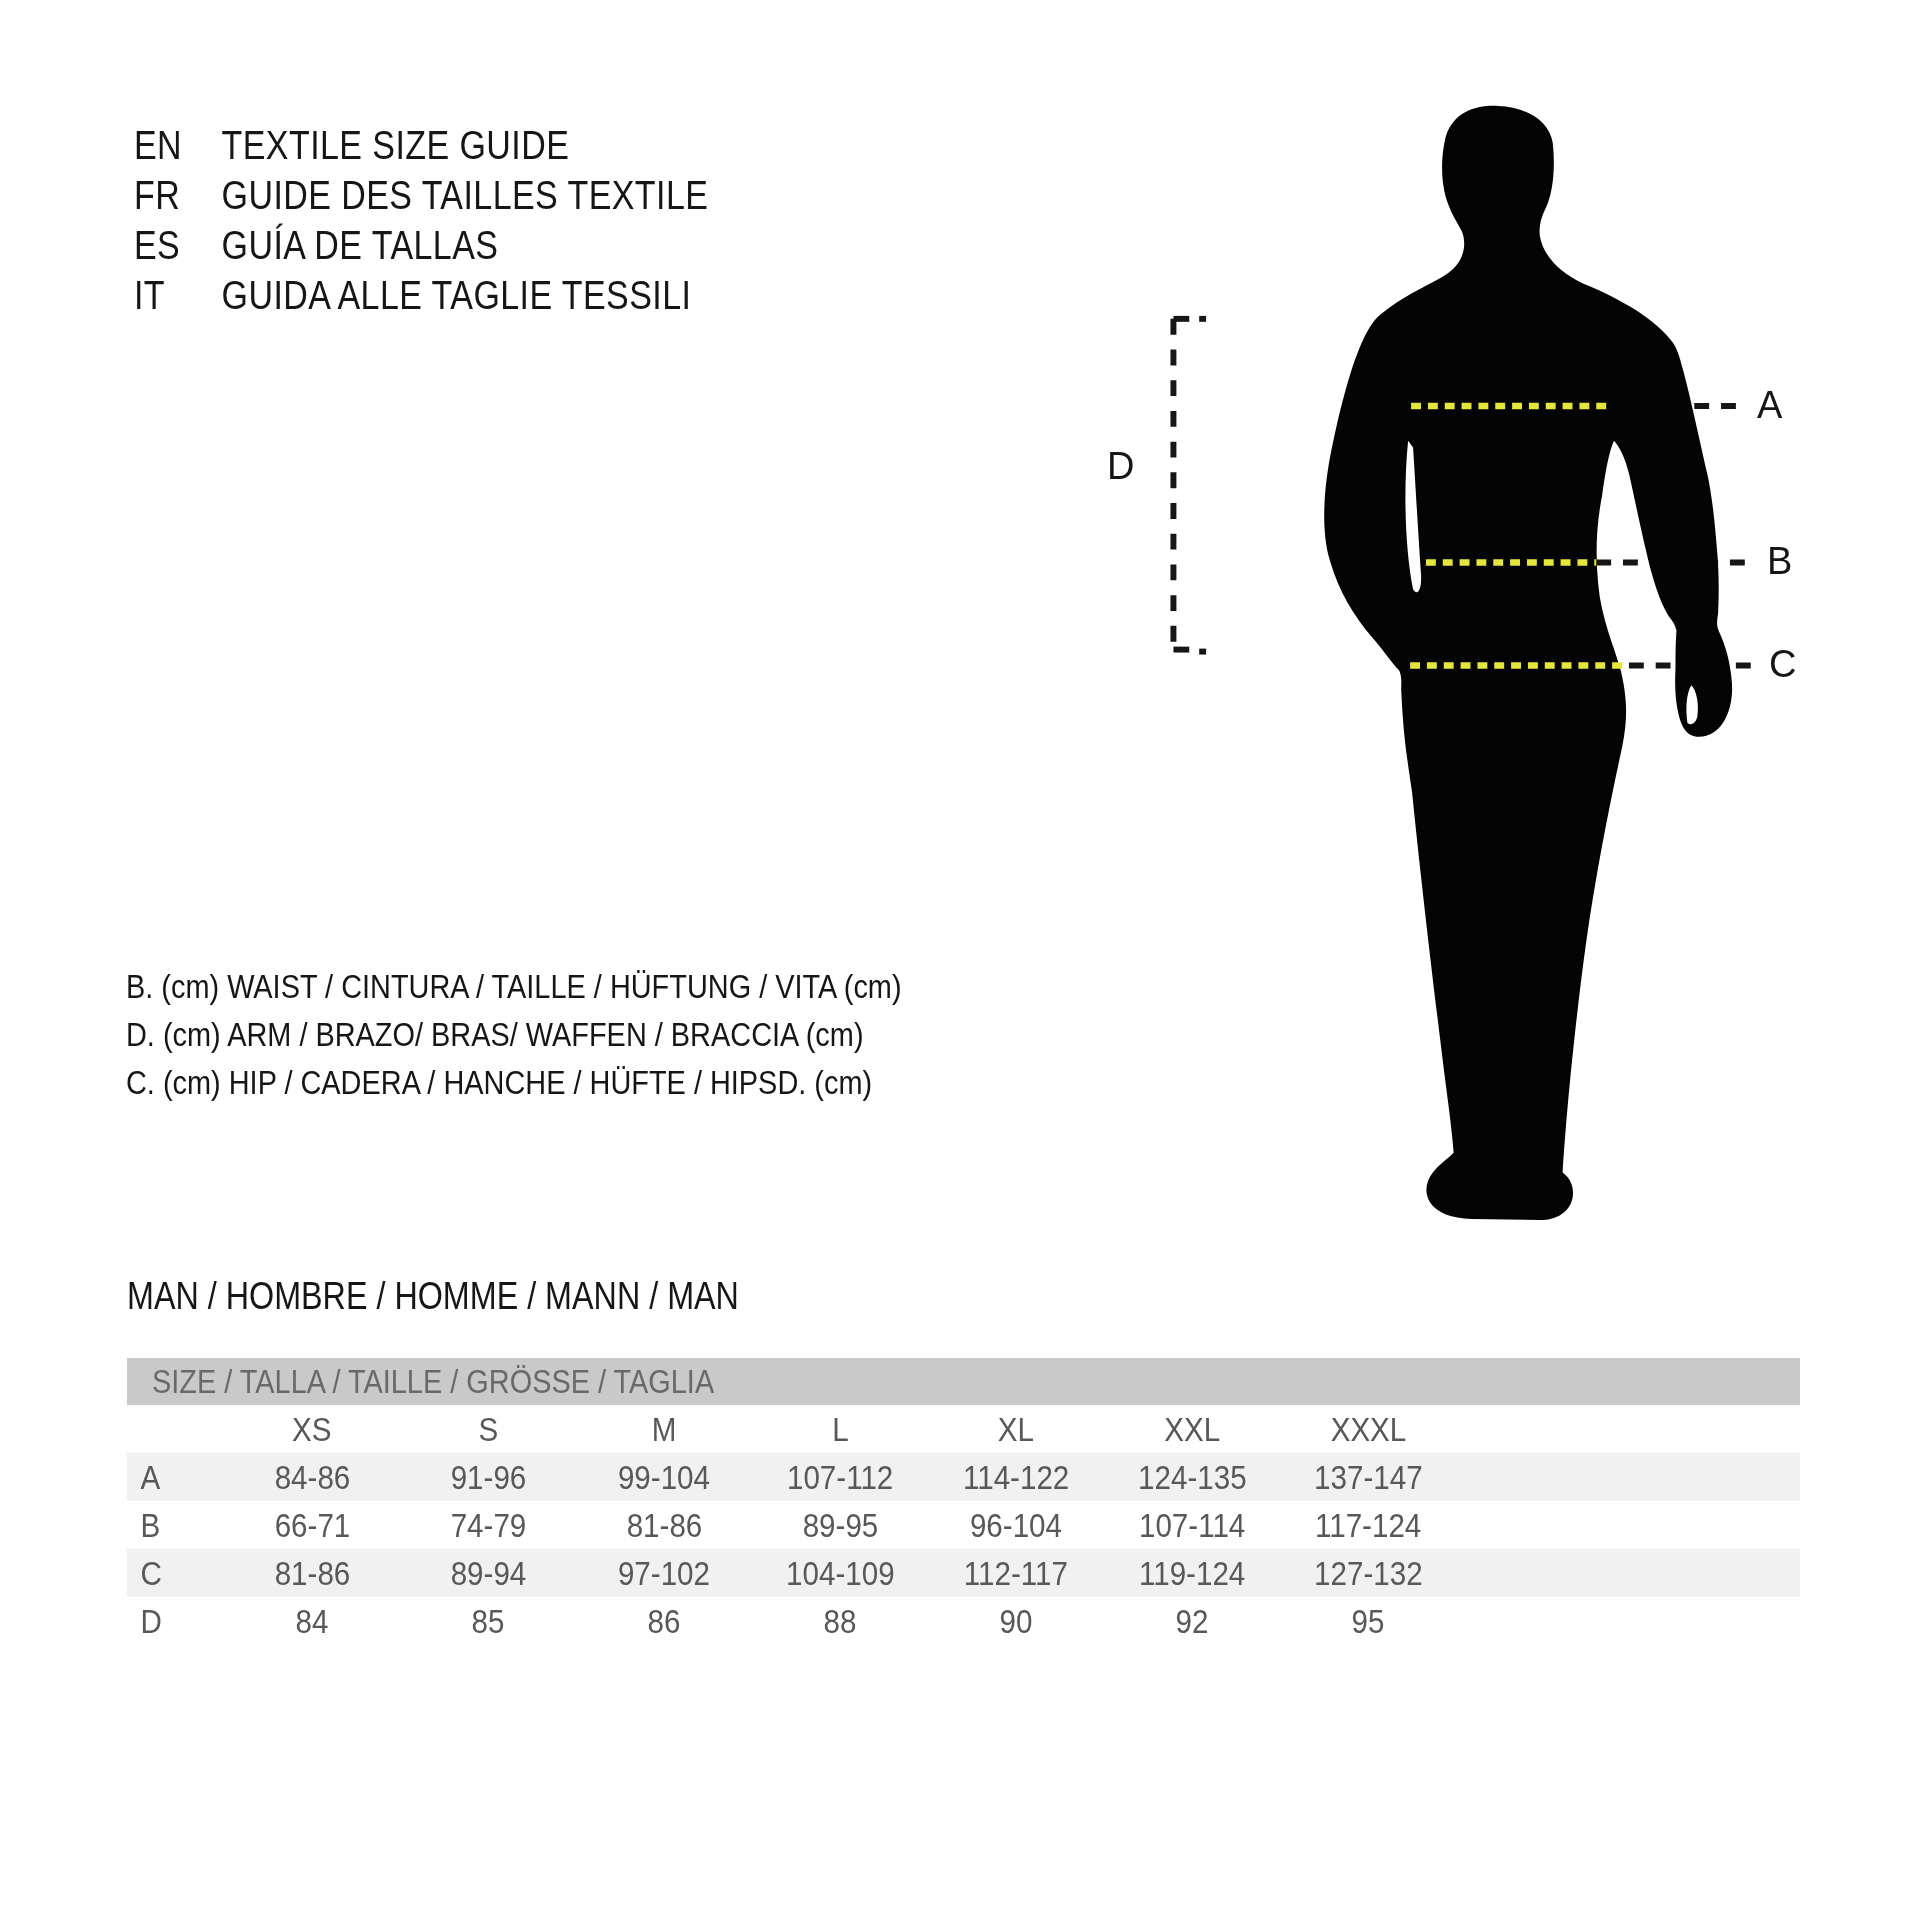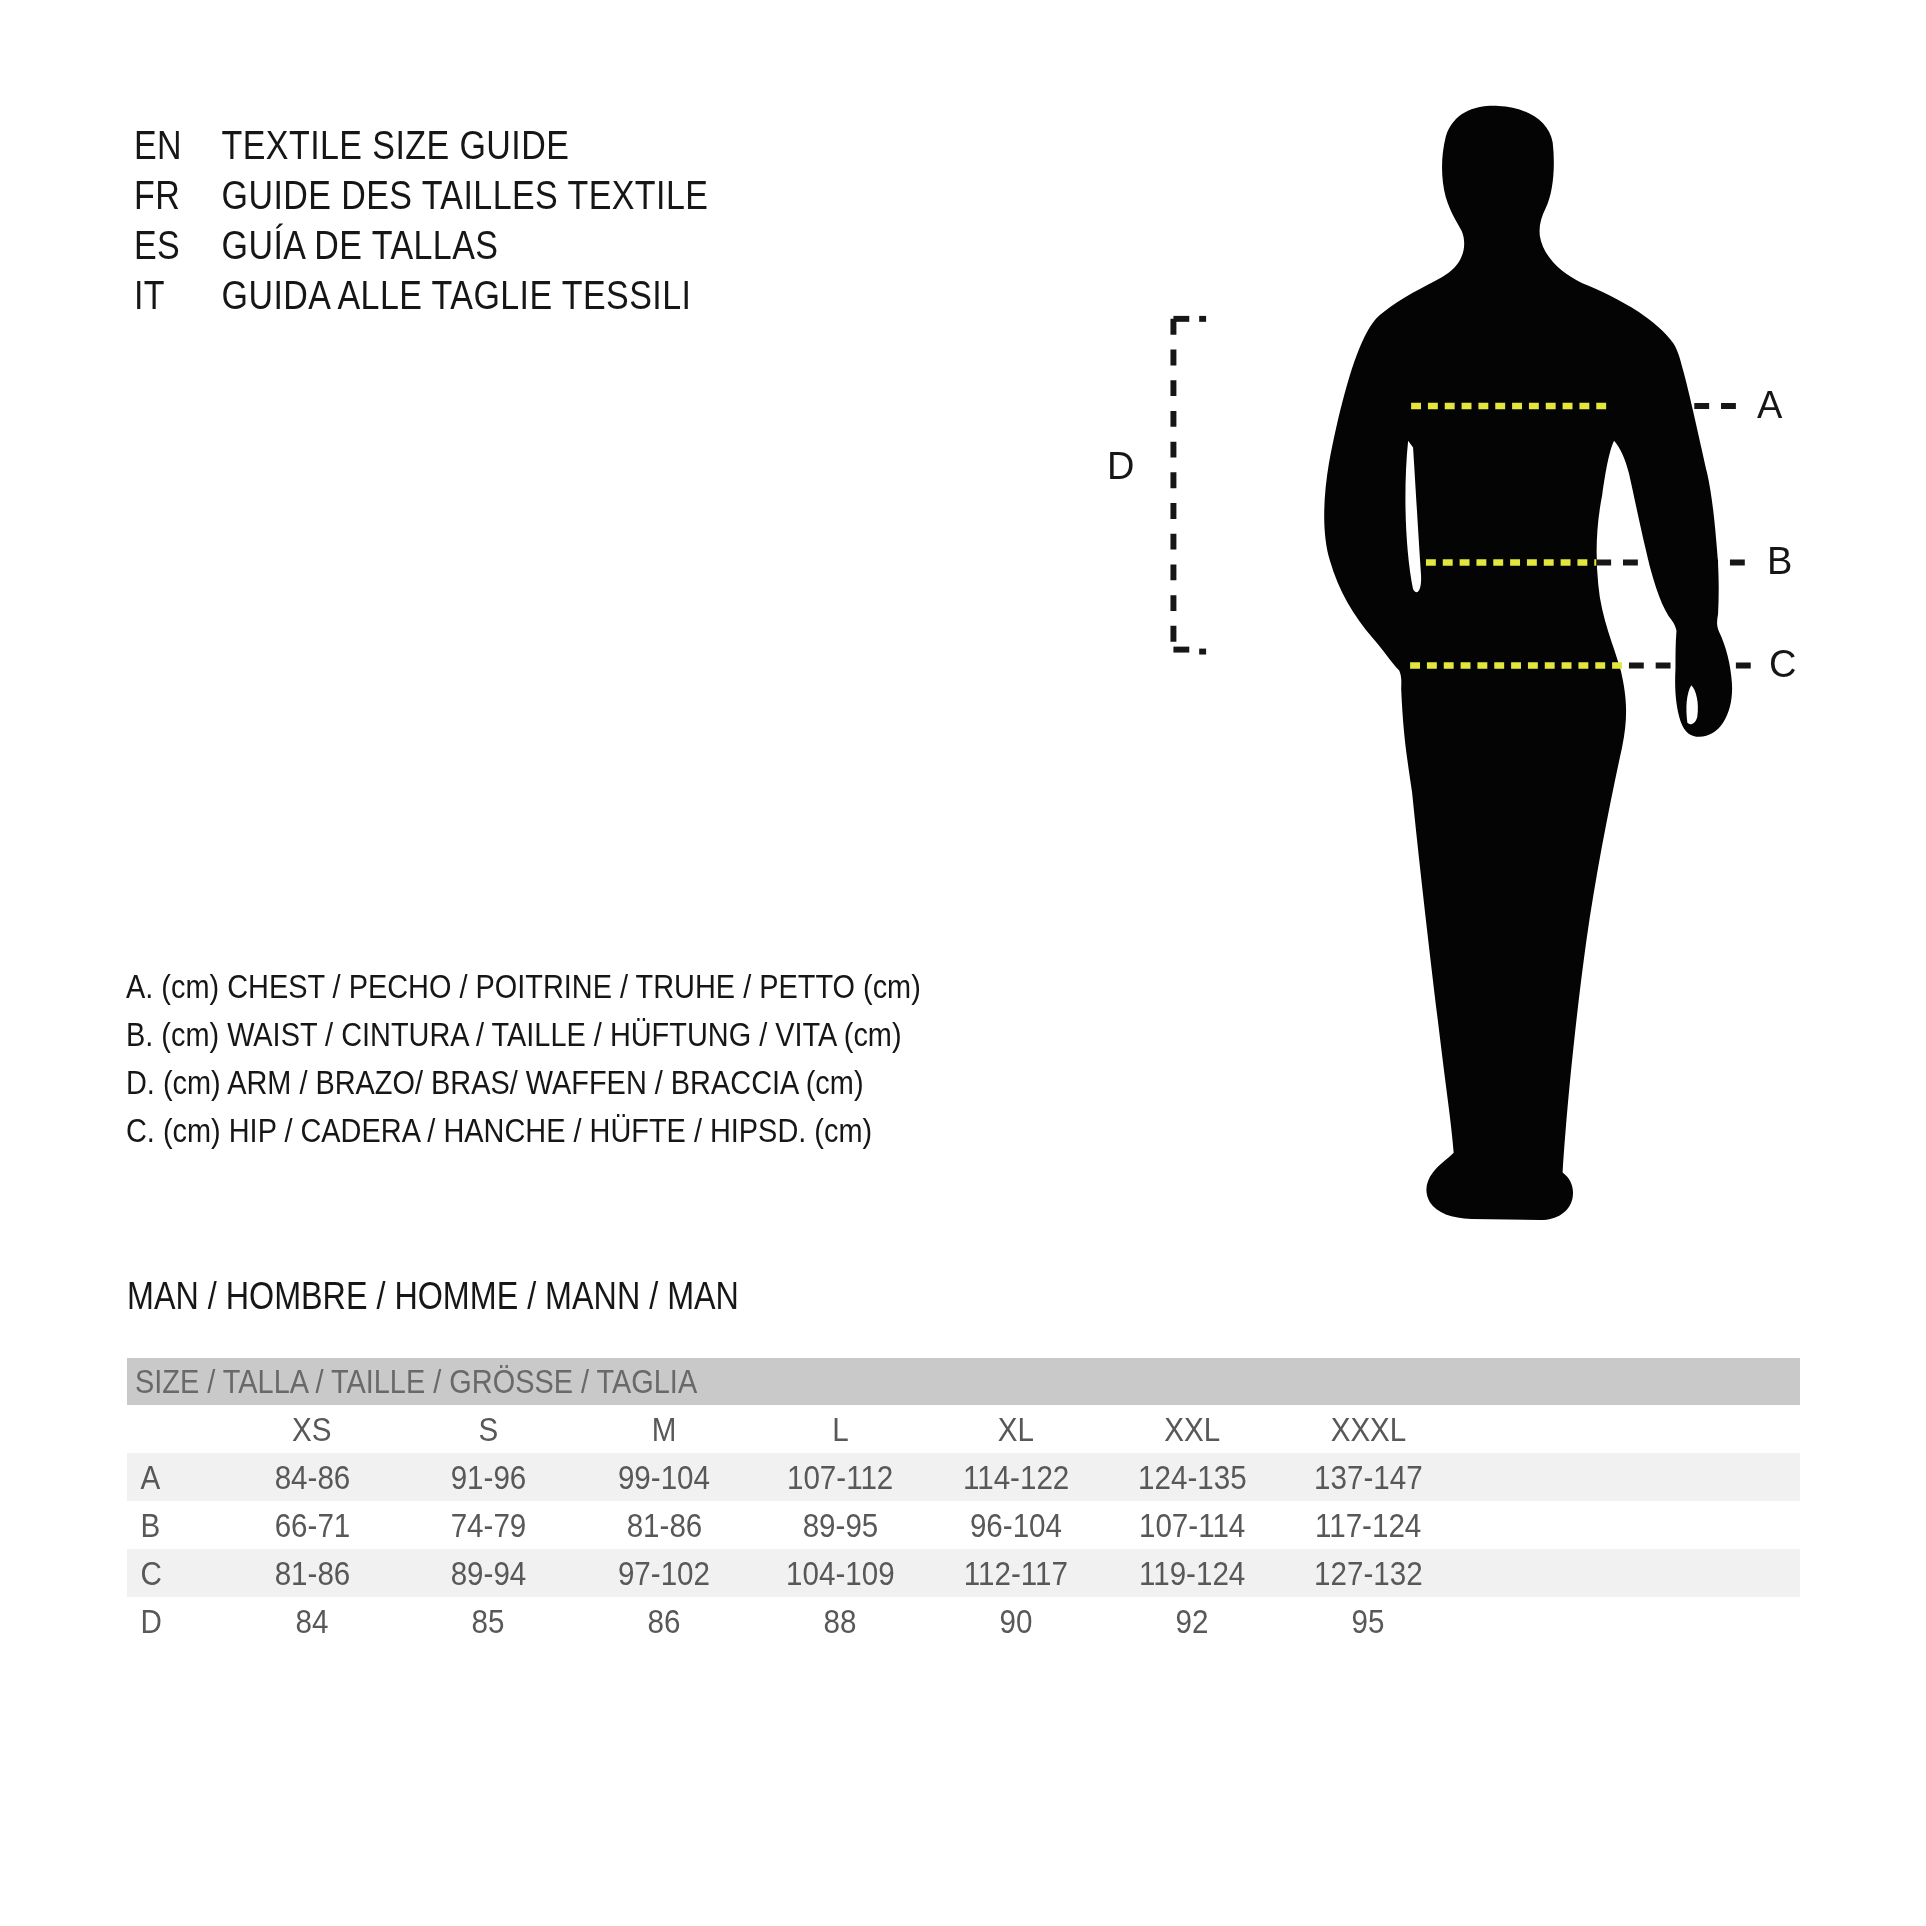--- a/index.html
+++ b/index.html
@@ -30,21 +30,21 @@
 
   
   .legend-block{position:absolute;left:126px;top:962px;}
   .legend-row{height:48px;display:flex;align-items:center;font-size:34px;}
 
   
   .section-title{position:absolute;left:127px;top:1275px;font-size:38px;display:flex;height:44px;}
 
   
   .size-table{position:absolute;left:127px;top:1358px;width:1673px;}
-  .tbl-bar{height:47px;background:var(--c-barbg,#c9c9c9);display:flex;align-items:center;padding-left:8px;
+  .tbl-bar{height:47px;background:var(--c-barbg,#c9c9c9);display:flex;align-items:center;padding-left:25px;
            font-size:34px;color:var(--c-bartext,#69696b);}
   .tbl-row{display:grid;grid-template-columns:97px repeat(7,176px) 1fr;height:48px;align-items:center;
            font-size:34px;color:var(--c-tabletext,#58585a);}
   .tbl-row.shaded{background:var(--c-shade,#f1f1f1);}
   .tbl-row .rlabel{padding-left:12px;text-align:left;}
   .tbl-row .cell{text-align:center;}
 </style>
 </head>
 <body>
 
@@ -161,23 +161,20 @@
     <line class="dash-yellow" x1="1424" y1="672" x2="1645" y2="672"></line>
   </svg>
 
   <div class="meas-label" style="left:1757px;top:406px;">A</div>
   <div class="meas-label" style="left:1767px;top:562px;">B</div>
   <div class="meas-label" style="left:1769px;top:665px;">C</div>
   <div class="meas-label" style="left:1107px;top:467px;">D</div>
 
   <div class="legend-block">
     <div class="legend-row">
-        <span class="cx">A. (cm) CHEST / PECHO / POITRINE / TRUHE / PETTO (cm)</span>
-      </div>
-    <div class="legend-row">
         <span class="cx">B. (cm) WAIST / CINTURA / TAILLE / HÜFTUNG / VITA (cm)</span>
       </div>
     <div class="legend-row">
         <span class="cx">D. (cm) ARM / BRAZO/ BRAS/ WAFFEN / BRACCIA (cm)</span>
       </div>
     <div class="legend-row">
         <span class="cx">C. (cm) HIP / CADERA / HANCHE / HÜFTE / HIPSD. (cm)</span>
       </div>
   </div>
 

